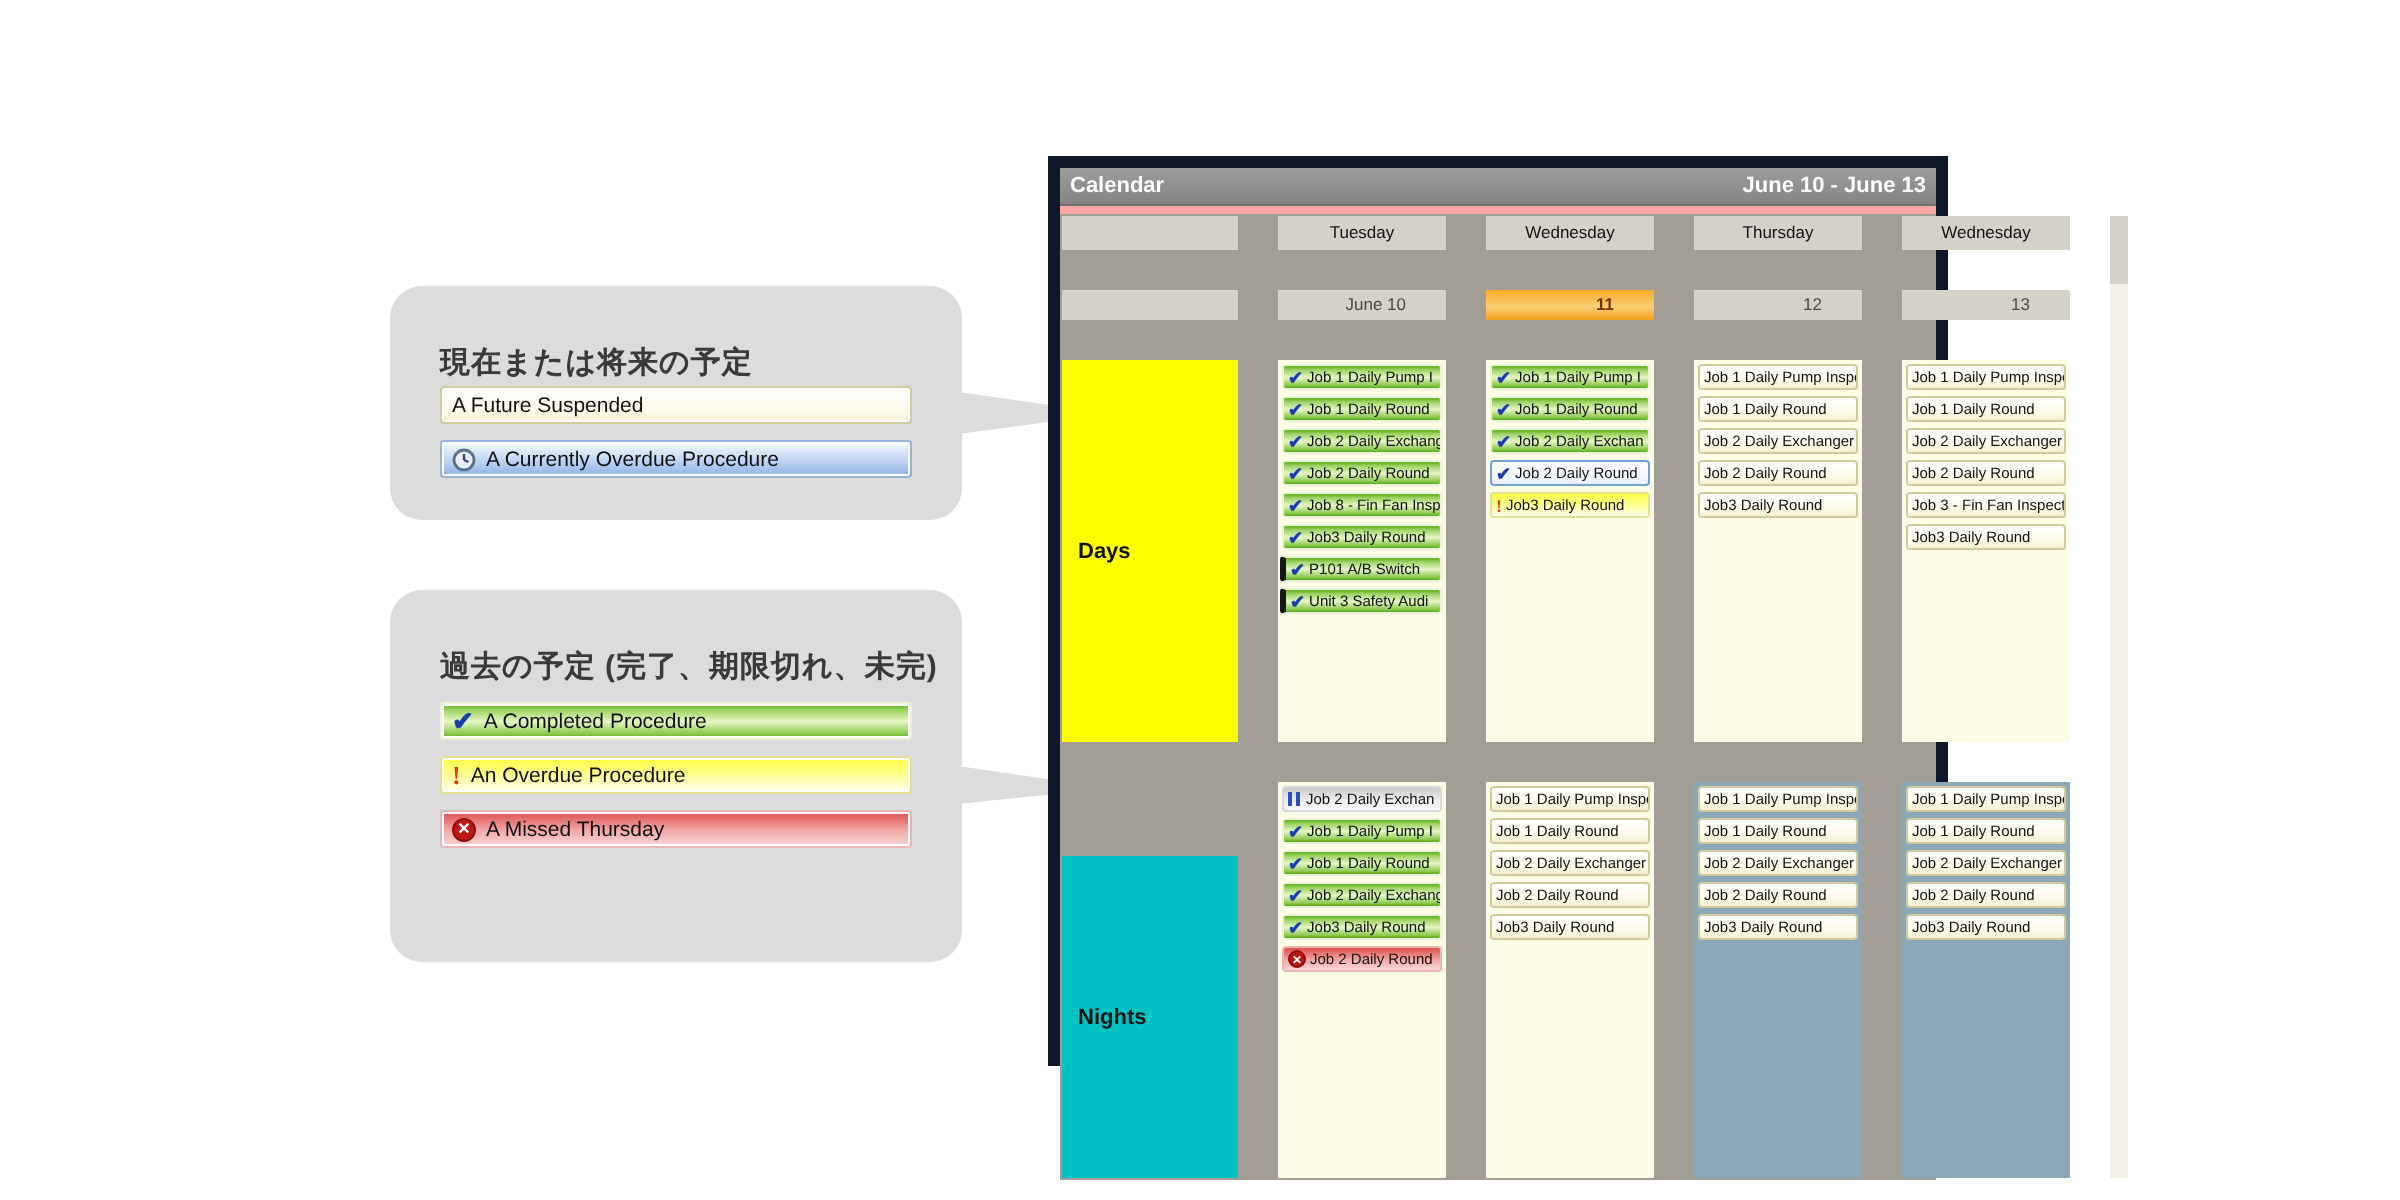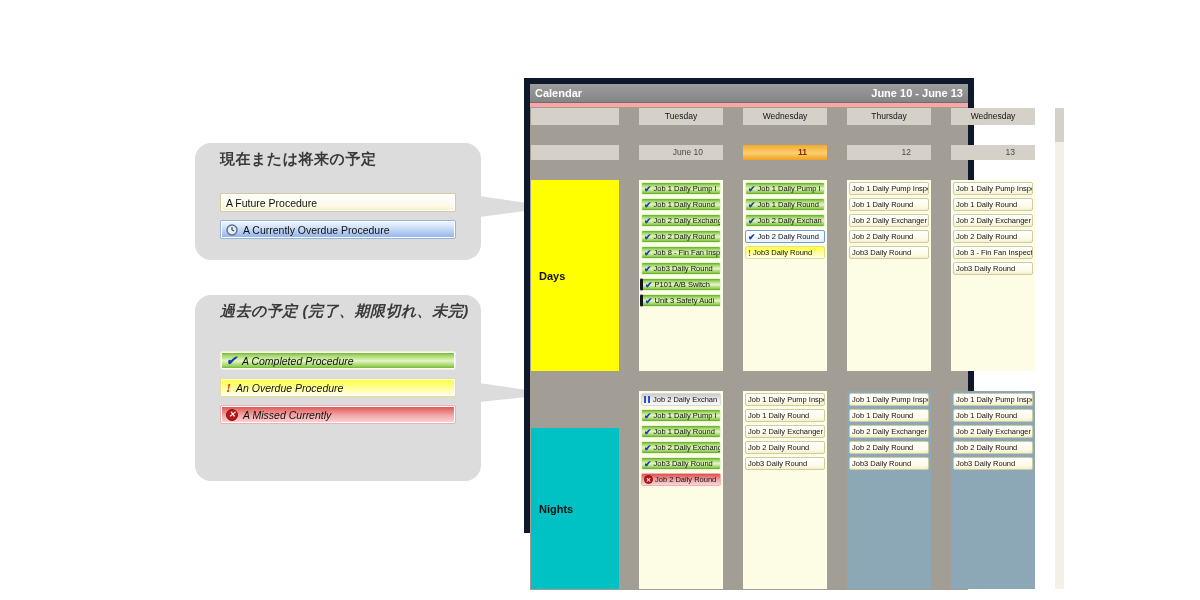--- a/index.html
+++ b/index.html
@@ -2,22 +2,22 @@
 <html><head>
 <meta charset="utf-8">
 <style>
   * { margin:0; padding:0; box-sizing:border-box; }
   html,body { width:1200px; height:600px; background:#ffffff; font-family:"Liberation Sans", sans-serif; overflow:hidden; }
   .stage { position:relative; width:1200px; height:600px; }
 
   
   .callout { position:absolute; background:#dcdcdc; border-radius:16px; }
   .callout-1 { left:195px; top:143px; width:286px; height:117px; }
-  .callout-2 { left:195px; top:295px; width:286px; height:186px;font-style:italic; }
-  .callout-title { font-size:15px; font-weight:bold; color:#3a3a3a; padding:7px 0 0 25px; letter-spacing:0.5px; }
+  .callout-2 { left:195px; top:295px; width:286px; height:186px; }
+  .callout-title { font-size:15px; font-weight:bold; color:#3a3a3a; padding:29px 0 0 25px; letter-spacing:0.5px; }
   .callout-items { position:absolute; left:25px; right:25px; }
   .callout-1 .callout-items { top:50px; }
   .callout-2 .callout-items { top:56px; }
   .pointer { position:absolute; background:#dcdcdc; }
   .pointer-1 { left:479px; top:196px; width:76px; height:21px; clip-path:polygon(0 0,100% 52%,0 100%); }
   .pointer-2 { left:479px; top:383px; width:76px; height:19px; clip-path:polygon(0 0,100% 58%,0 100%); }
 
   
   .legend-entry { height:19px; margin-bottom:8px; border-radius:2px; display:flex; align-items:center; gap:5px; padding:0 5px; font-size:10.5px; color:#111; white-space:nowrap; overflow:hidden; box-shadow:0 0 0 1px #ffffff inset; }
 
@@ -65,21 +65,21 @@
   .cal-entry.flag { margin-left:-1px; }
 </style>
 </head>
 <body>
 <div class="stage">
 
   <div class="callout callout-1">
     <div class="callout-title">現在または将来の予定</div>
     <div class="callout-items">
         <div class="legend-entry future">
-          <span>A Future Procedure</span>
+          <span>A Future Suspended</span>
         </div>
         <div class="legend-entry active">
           <span class="ic ic-clock">
             <svg width="12" height="12" viewBox="0 0 12 12">
               <circle cx="6" cy="6" r="5" fill="#e9eef6" stroke="#5a6f8a" stroke-width="1.4"></circle>
               <line x1="6" y1="6" x2="6" y2="3" stroke="#28477a" stroke-width="1.2"></line>
               <line x1="6" y1="6" x2="8.2" y2="7" stroke="#28477a" stroke-width="1.2"></line>
             </svg>
           </span>
           <span>A Currently Overdue Procedure</span>
@@ -94,21 +94,21 @@
         <div class="legend-entry completed">
           <span class="ic ic-check">✔</span>
           <span>A Completed Procedure</span>
         </div>
         <div class="legend-entry overdue">
           <span class="ic ic-excl">!</span>
           <span>An Overdue Procedure</span>
         </div>
         <div class="legend-entry missed">
           <span class="ic ic-xcirc">✕</span>
-          <span>A Missed Currently</span>
+          <span>A Missed Thursday</span>
         </div>
       </div>
   </div>
   <div class="pointer pointer-2"></div>
 
   <div class="calendar">
     <div class="cal-titlebar">
       <span class="cal-title">Calendar</span>
       <span class="cal-range">June 10 - June 13</span>
     </div>

